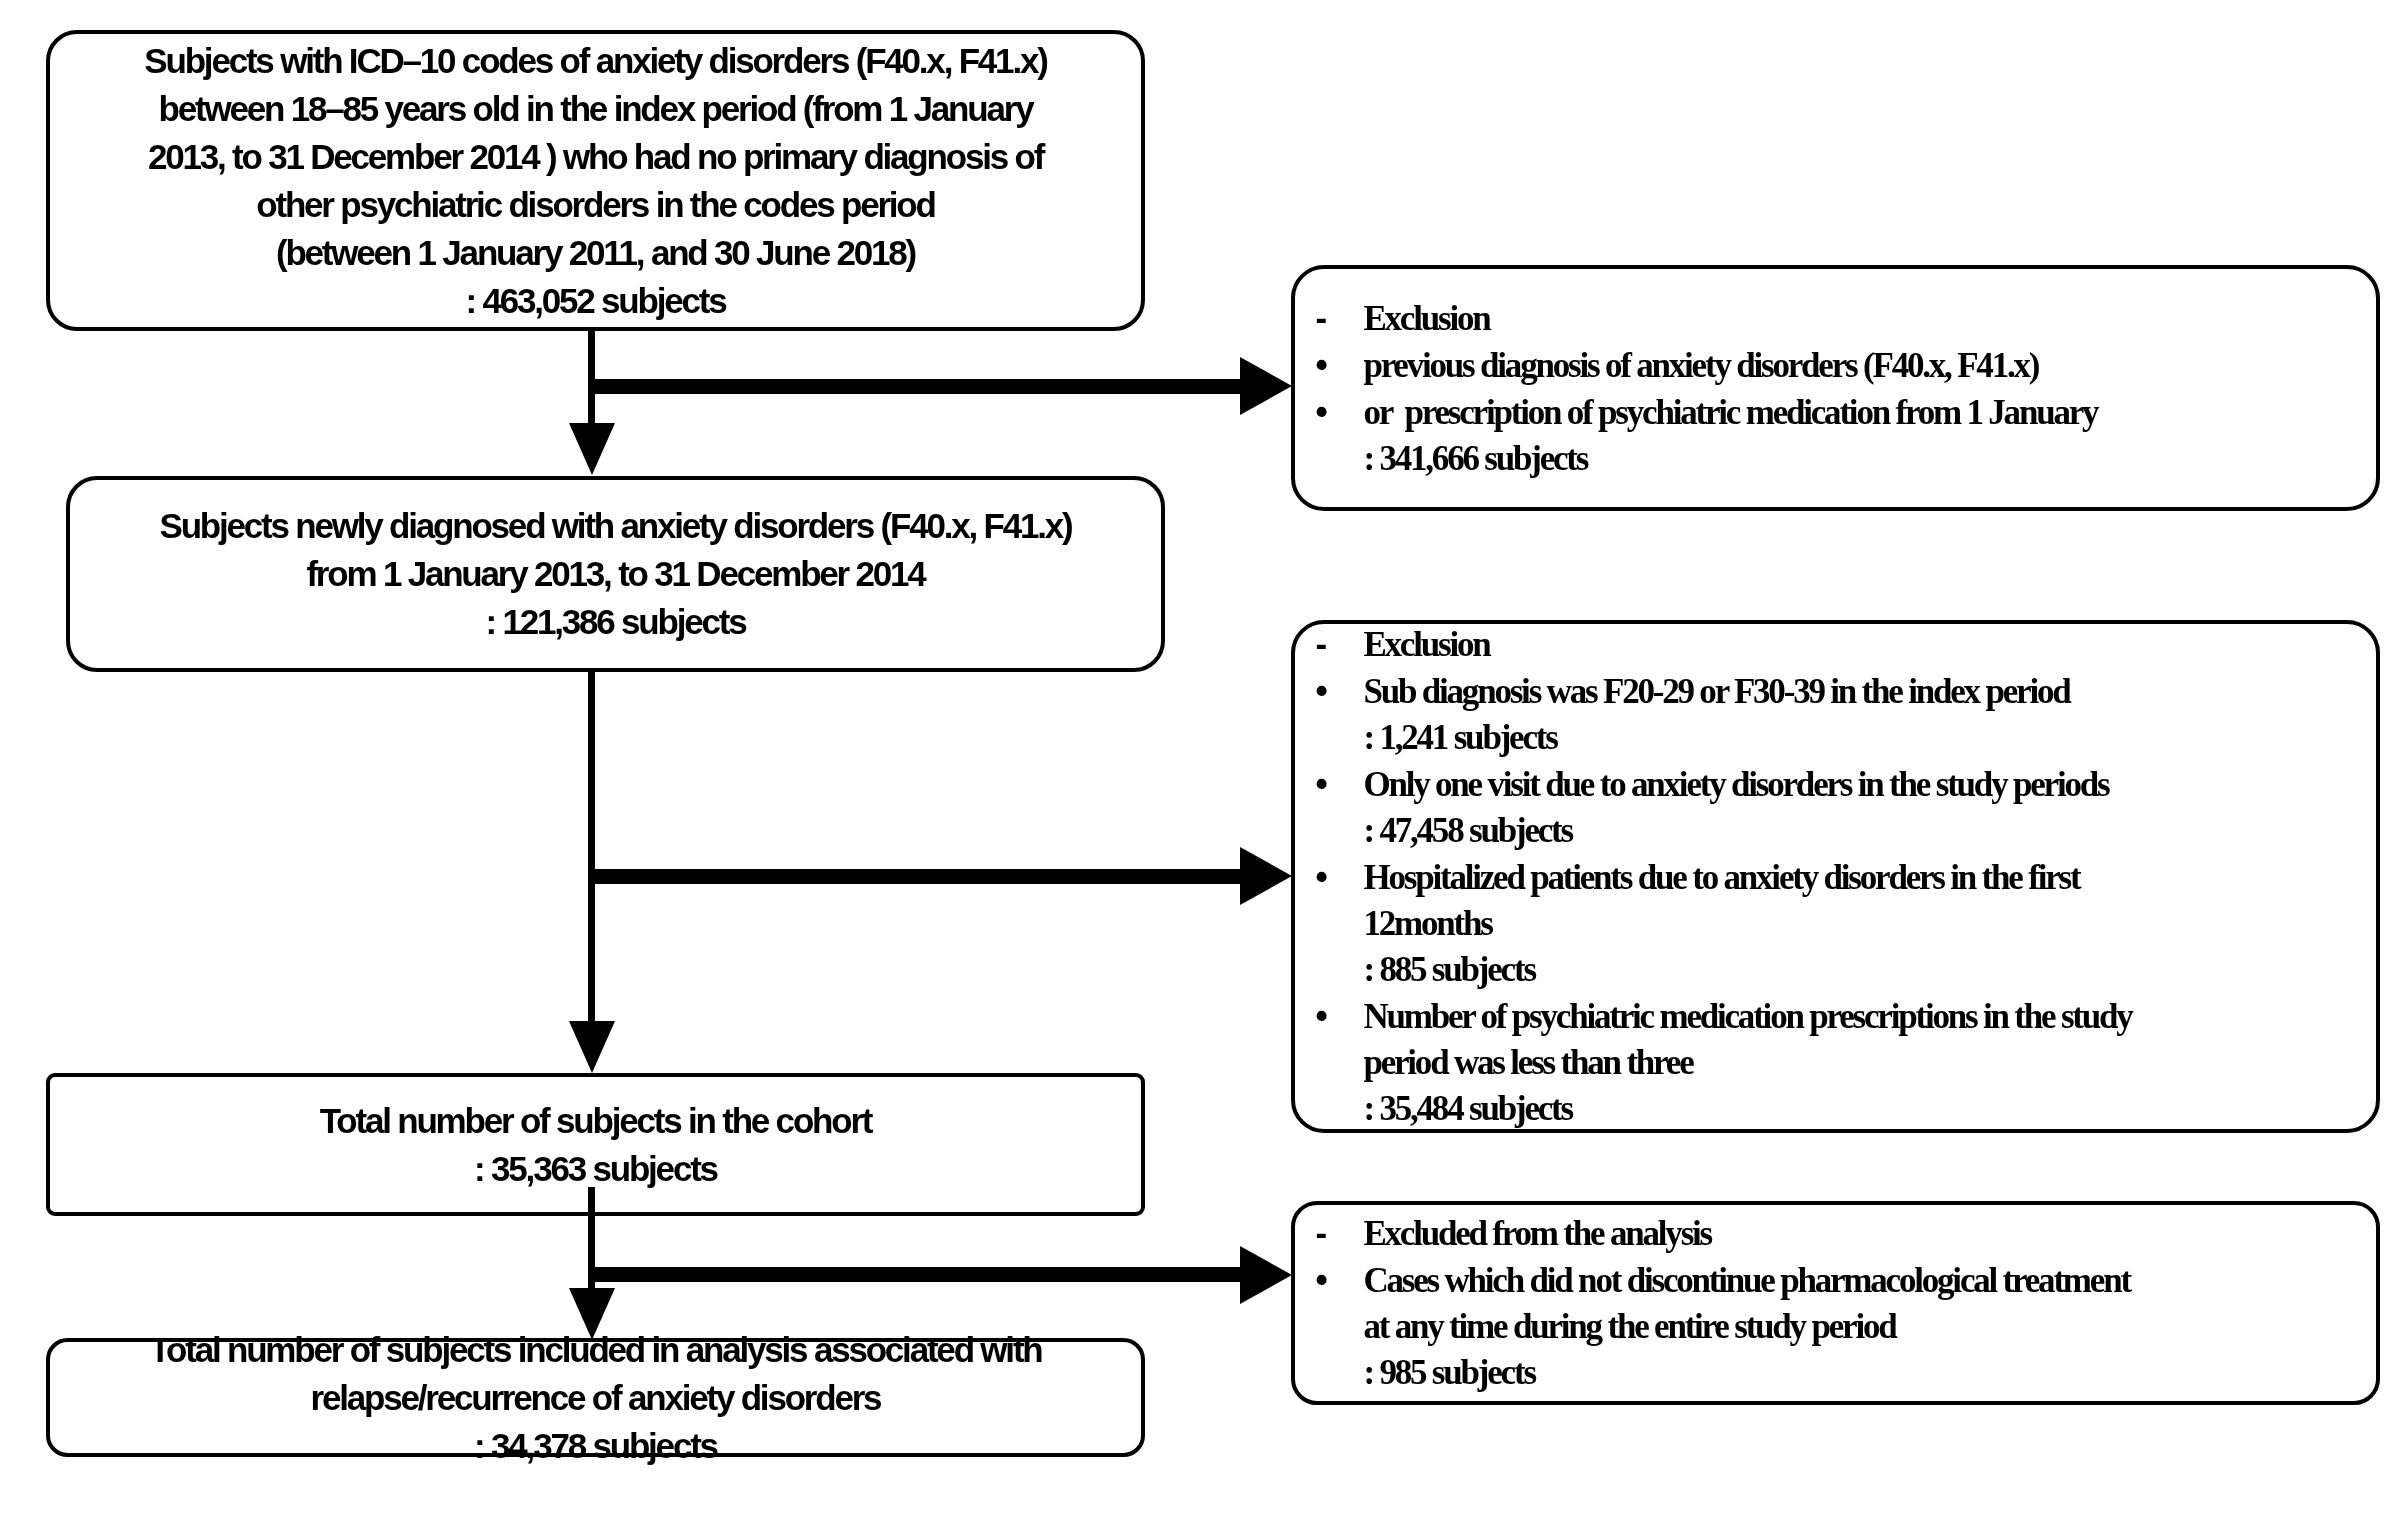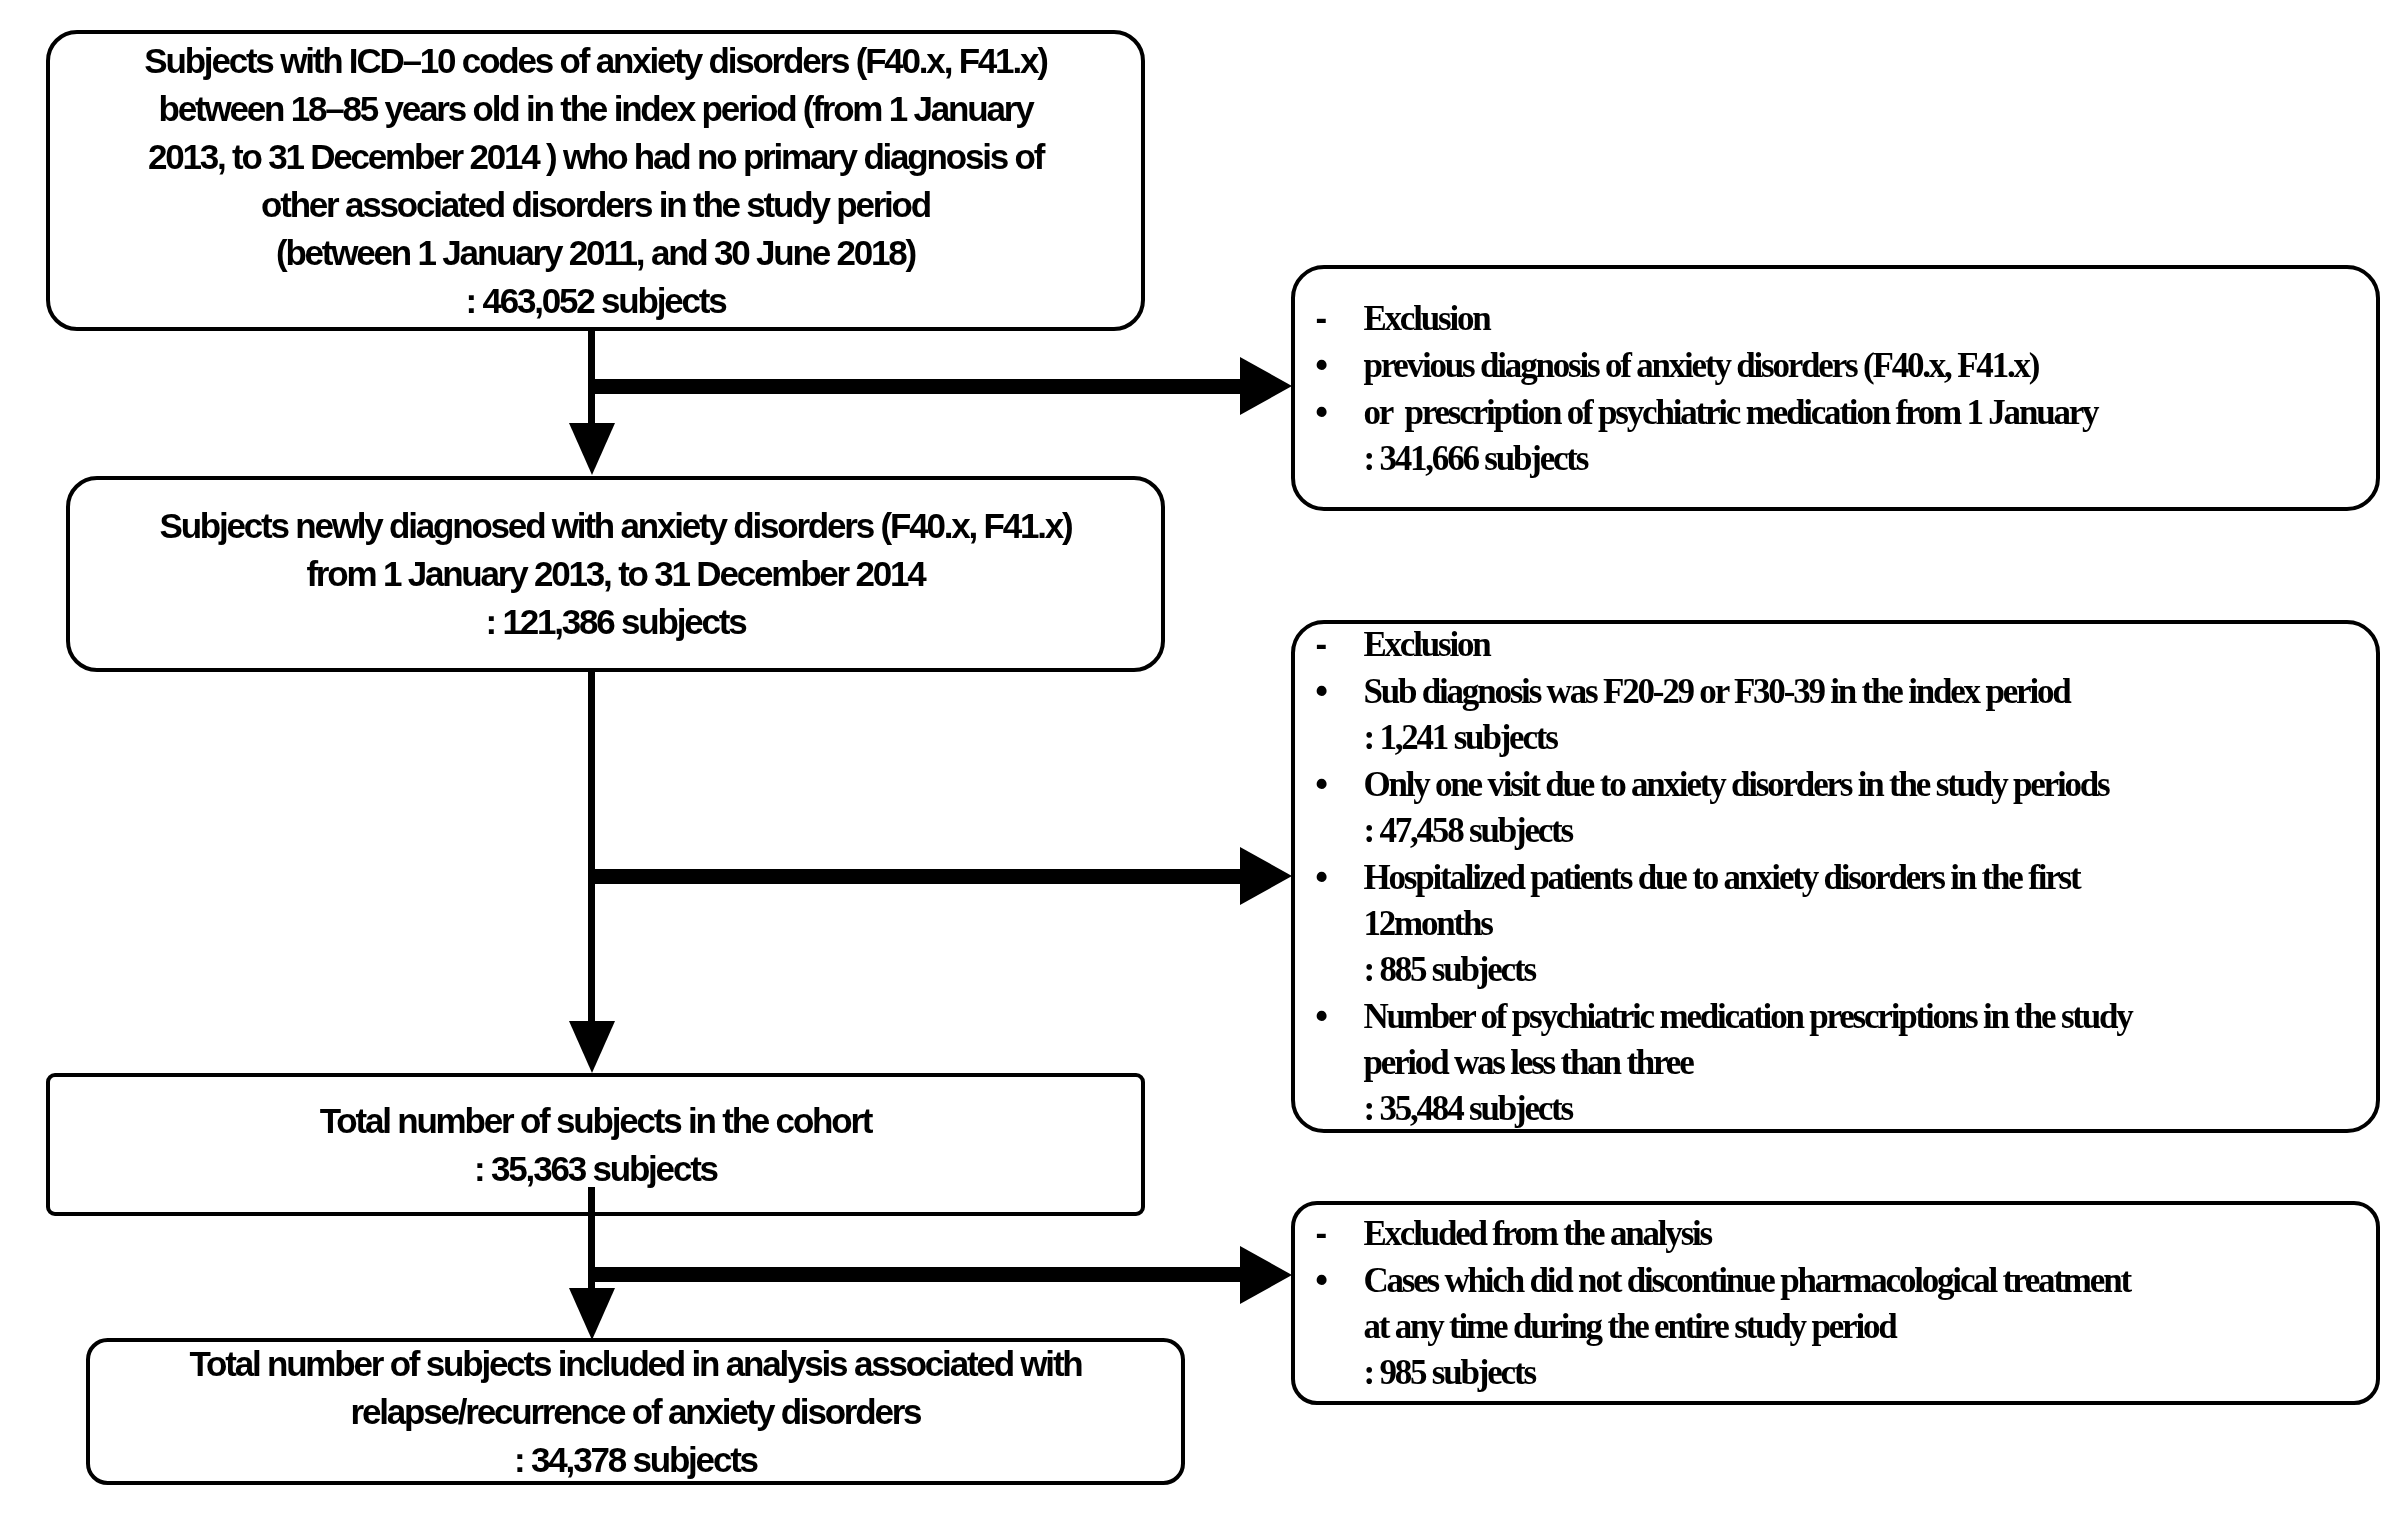--- a/index.html
+++ b/index.html
@@ -35,21 +35,21 @@
     font-size: 35px;
     letter-spacing: -2.2px;
     line-height: 48px;
     padding: 0 6.5px;
   }
   .fbox .line { white-space: pre; }
 
   #box1 { top: 30px;   height: 301px; }
   #box2 { top: 476px;  height: 196px; margin-left: 20px; }
   #box3 { top: 1073px; height: 143px; border-radius: 9px; }
-  #box4 { top: 1338px; height: 147px; border-radius: 21.6px; margin-left: 40px; }
+  #box4 { top: 1338px; height: 119px; border-radius: 21.6px; }
 
   
   .rbox {
     position: absolute;
     left: 1291px;
     width: 1089px;
     box-sizing: border-box;
     border: 4.9px solid #000;
     border-radius: 33px;
     background: #fff;
@@ -119,21 +119,21 @@
 </style>
 </head>
 <body>
 
 <div id="canvas">
 
   <div class="fbox" id="box1">
     <div class="line">Subjects with ICD–10 codes of anxiety disorders (F40.x, F41.x)</div>
     <div class="line">between 18–85 years old in the index period (from 1 January</div>
     <div class="line">2013, to 31 December 2014 ) who had no primary diagnosis of</div>
-    <div class="line">other associated disorders in the study period</div>
+    <div class="line">other psychiatric disorders in the codes period</div>
     <div class="line">(between 1 January 2011, and 30 June 2018)</div>
     <div class="line">: 463,052 subjects</div>
   </div>
 
   <div class="fbox" id="box2">
     <div class="line">Subjects newly diagnosed with anxiety disorders (F40.x, F41.x)</div>
     <div class="line">from 1 January 2013, to 31 December 2014</div>
     <div class="line">: 121,386 subjects</div>
   </div>
 

